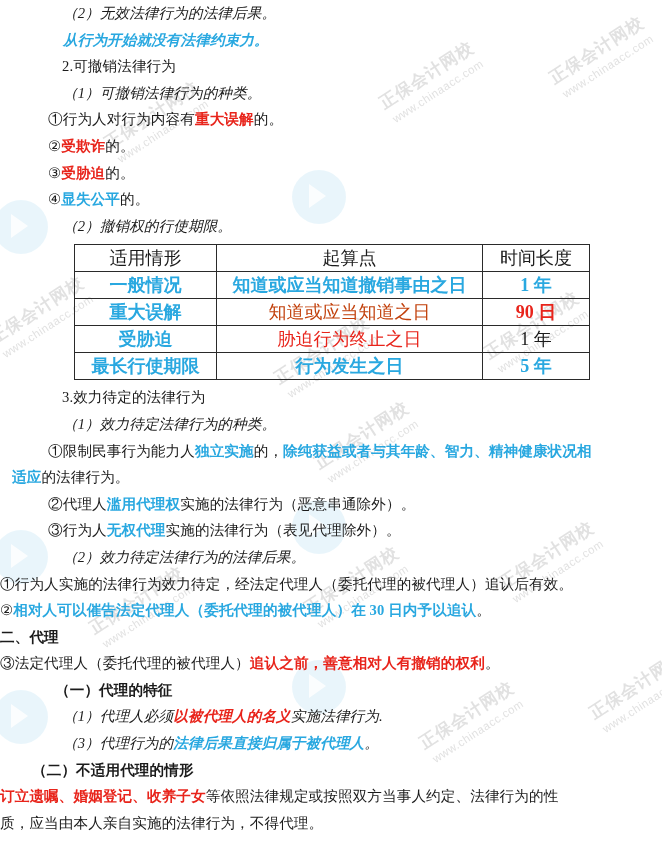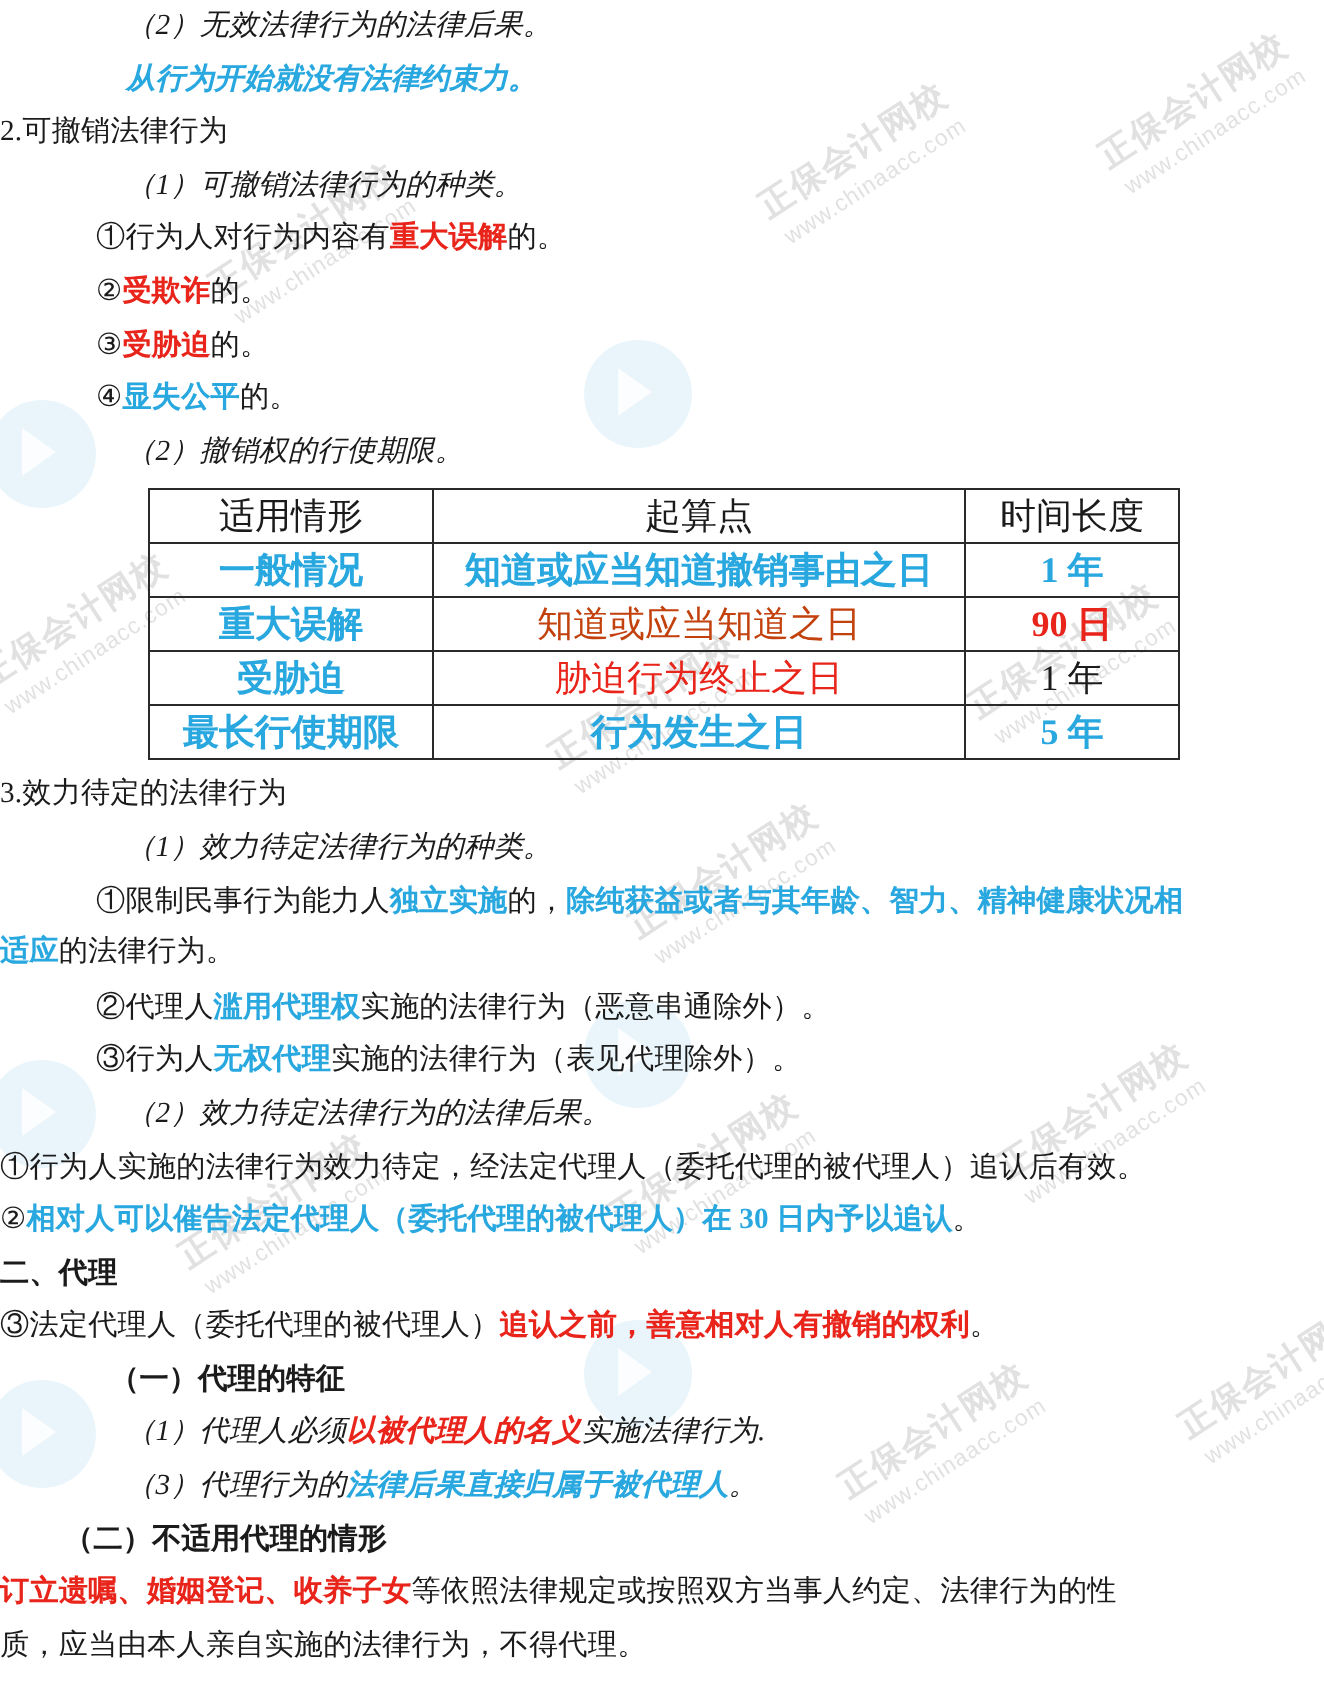--- a/index.html
+++ b/index.html
@@ -76,21 +76,21 @@
   .line {
     font-size: 14.6px;
     line-height: 26.6px;
     color: #1b1b1b;
     white-space: pre-wrap;
     margin: 0;
     letter-spacing: .1px;
   }
   
   .ind-para   { padding-left: 63px; font-style: italic; }  
-  .ind-num    { }  
+  .ind-num    { padding-left: 62px; }  
   .ind-circ   { padding-left: 48px; }  
   .ind-flush  { padding-left: 48px; }  
   .ind-head   { padding-left: 48px; }
 
   .red  { color: #e8241b; font-weight: bold; }
   .blue { color: #29a8e0; font-weight: bold; }
   .bold { font-weight: bold; }
 
   
   .tbl-wrap {
@@ -234,21 +234,21 @@
           </tbody>
       </table>
     </div>
 
     <p class="line ind-num"><span>3.效力待定的法律行为</span></p>
 
     <p class="line ind-para"><span>（1）效力待定法律行为的种类。</span></p>
 
     <p class="line ind-circ"><span>①限制民事行为能力人</span><span class="blue">独立实施</span><span>的，</span><span class="blue">除纯获益或者与其年龄、智力、精神健康状况相</span></p>
 
-    <p class="line ind-flush" style="padding-left:0px; text-indent:0px; margin-left:0px;font-family:Liberation Mono, monospace;"><span class="blue">适应</span><span>的法律行为。</span></p>
+    <p class="line ind-flush" style="padding-left:12px; text-indent:0px; margin-left:0px;"><span class="blue">适应</span><span>的法律行为。</span></p>
 
     <p class="line ind-circ"><span>②代理人</span><span class="blue">滥用代理权</span><span>实施的法律行为（恶意串通除外）。</span></p>
 
     <p class="line ind-circ"><span>③行为人</span><span class="blue">无权代理</span><span>实施的法律行为（表见代理除外）。</span></p>
 
     <p class="line ind-para"><span>（2）效力待定法律行为的法律后果。</span></p>
 
     <p class="line" style="padding-left:0px;"><span>①行为人实施的法律行为效力待定，经法定代理人（委托代理的被代理人）追认后有效。</span></p>
 
     <p class="line" style="padding-left:0px;"><span>②</span><span class="blue">相对人可以催告法定代理人（委托代理的被代理人）在 30 日内予以追认</span><span>。</span></p>

